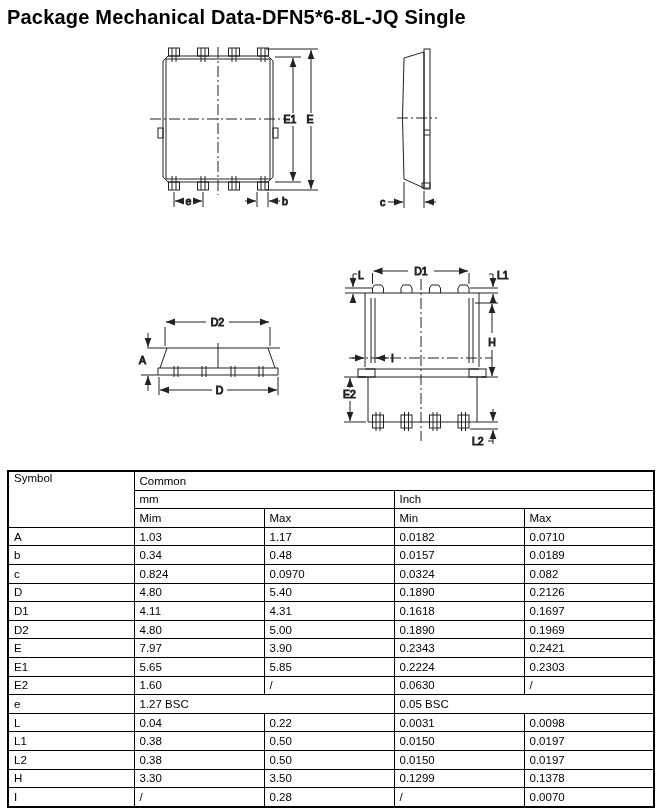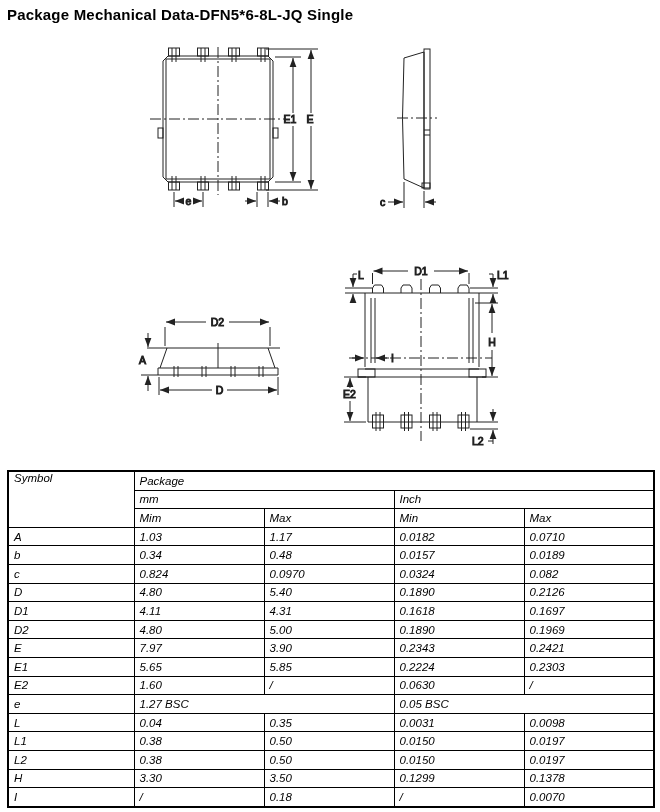--- a/index.html
+++ b/index.html
@@ -1,21 +1,21 @@
 <!DOCTYPE html>
 <html><head>
 <meta charset="utf-8">
 <style>
   html,body{margin:0;padding:0;background:#fff;}
   body{width:660px;height:812px;position:relative;font-family:"Liberation Sans",sans-serif;color:#000;overflow:hidden;}
-  .title{position:absolute;left:7px;top:6px;font-size:15px;font-weight:bold;letter-spacing:0.2px;}
+  .title{position:absolute;left:7px;top:6px;font-size:20px;font-weight:bold;letter-spacing:0.2px;}
   .drawing{position:absolute;left:0;top:0;}
   svg text{font-family:"Liberation Sans",sans-serif;font-size:10.5px;fill:#111;}
   .dimtable{position:absolute;left:7px;top:470px;width:646px;border-collapse:collapse;table-layout:fixed;
-            font-size:11.5px;border:2px solid #000;font-style:italic;}
+            font-size:11.5px;border:2px solid #000;}
   .dimtable th,.dimtable td{border:1px solid #000;height:17.6px;padding:0 0 0 5px;text-align:left;
             font-weight:normal;vertical-align:middle;white-space:nowrap;overflow:hidden;}
 </style>
 </head>
 <body>
 
 <div class="title">Package Mechanical Data-DFN5*6-8L-JQ Single</div>
 
 <svg class="drawing" width="660" height="465" viewBox="0 0 660 465" stroke="#222" stroke-width="1" fill="none" stroke-linecap="butt">
   <defs>
@@ -234,21 +234,21 @@
   <colgroup>
     <col style="width:126px">
       <col style="width:130px">
       <col style="width:130px">
     <col style="width:130px">
       <col style="width:130px">
   </colgroup>
   <thead>
     <tr>
       <th rowspan="3" style="vertical-align:top">Symbol</th>
-      <th colspan="4">Package</th>
+      <th colspan="4">Common</th>
     </tr>
     <tr>
       <th colspan="2">mm</th>
       <th colspan="2">Inch</th>
     </tr>
     <tr>
       <th>Mim</th>
       <th>Max</th>
       <th>Min</th>
       <th>Max</th>
@@ -319,21 +319,21 @@
         <td>/</td>
       </tr>
       <tr>
         <td>e</td>
         <td colspan="2">1.27 BSC</td>
         <td colspan="2">0.05 BSC</td>
       </tr>
       <tr>
         <td>L</td>
         <td>0.04</td>
-        <td>0.35</td>
+        <td>0.22</td>
         <td>0.0031</td>
         <td>0.0098</td>
       </tr>
       <tr>
         <td>L1</td>
         <td>0.38</td>
         <td>0.50</td>
         <td>0.0150</td>
         <td>0.0197</td>
       </tr>
@@ -347,18 +347,18 @@
       <tr>
         <td>H</td>
         <td>3.30</td>
         <td>3.50</td>
         <td>0.1299</td>
         <td>0.1378</td>
       </tr>
       <tr>
         <td>I</td>
         <td>/</td>
-        <td>0.18</td>
+        <td>0.28</td>
         <td>/</td>
         <td>0.0070</td>
       </tr>
     </tbody>
 </table>
 
 </body></html>

